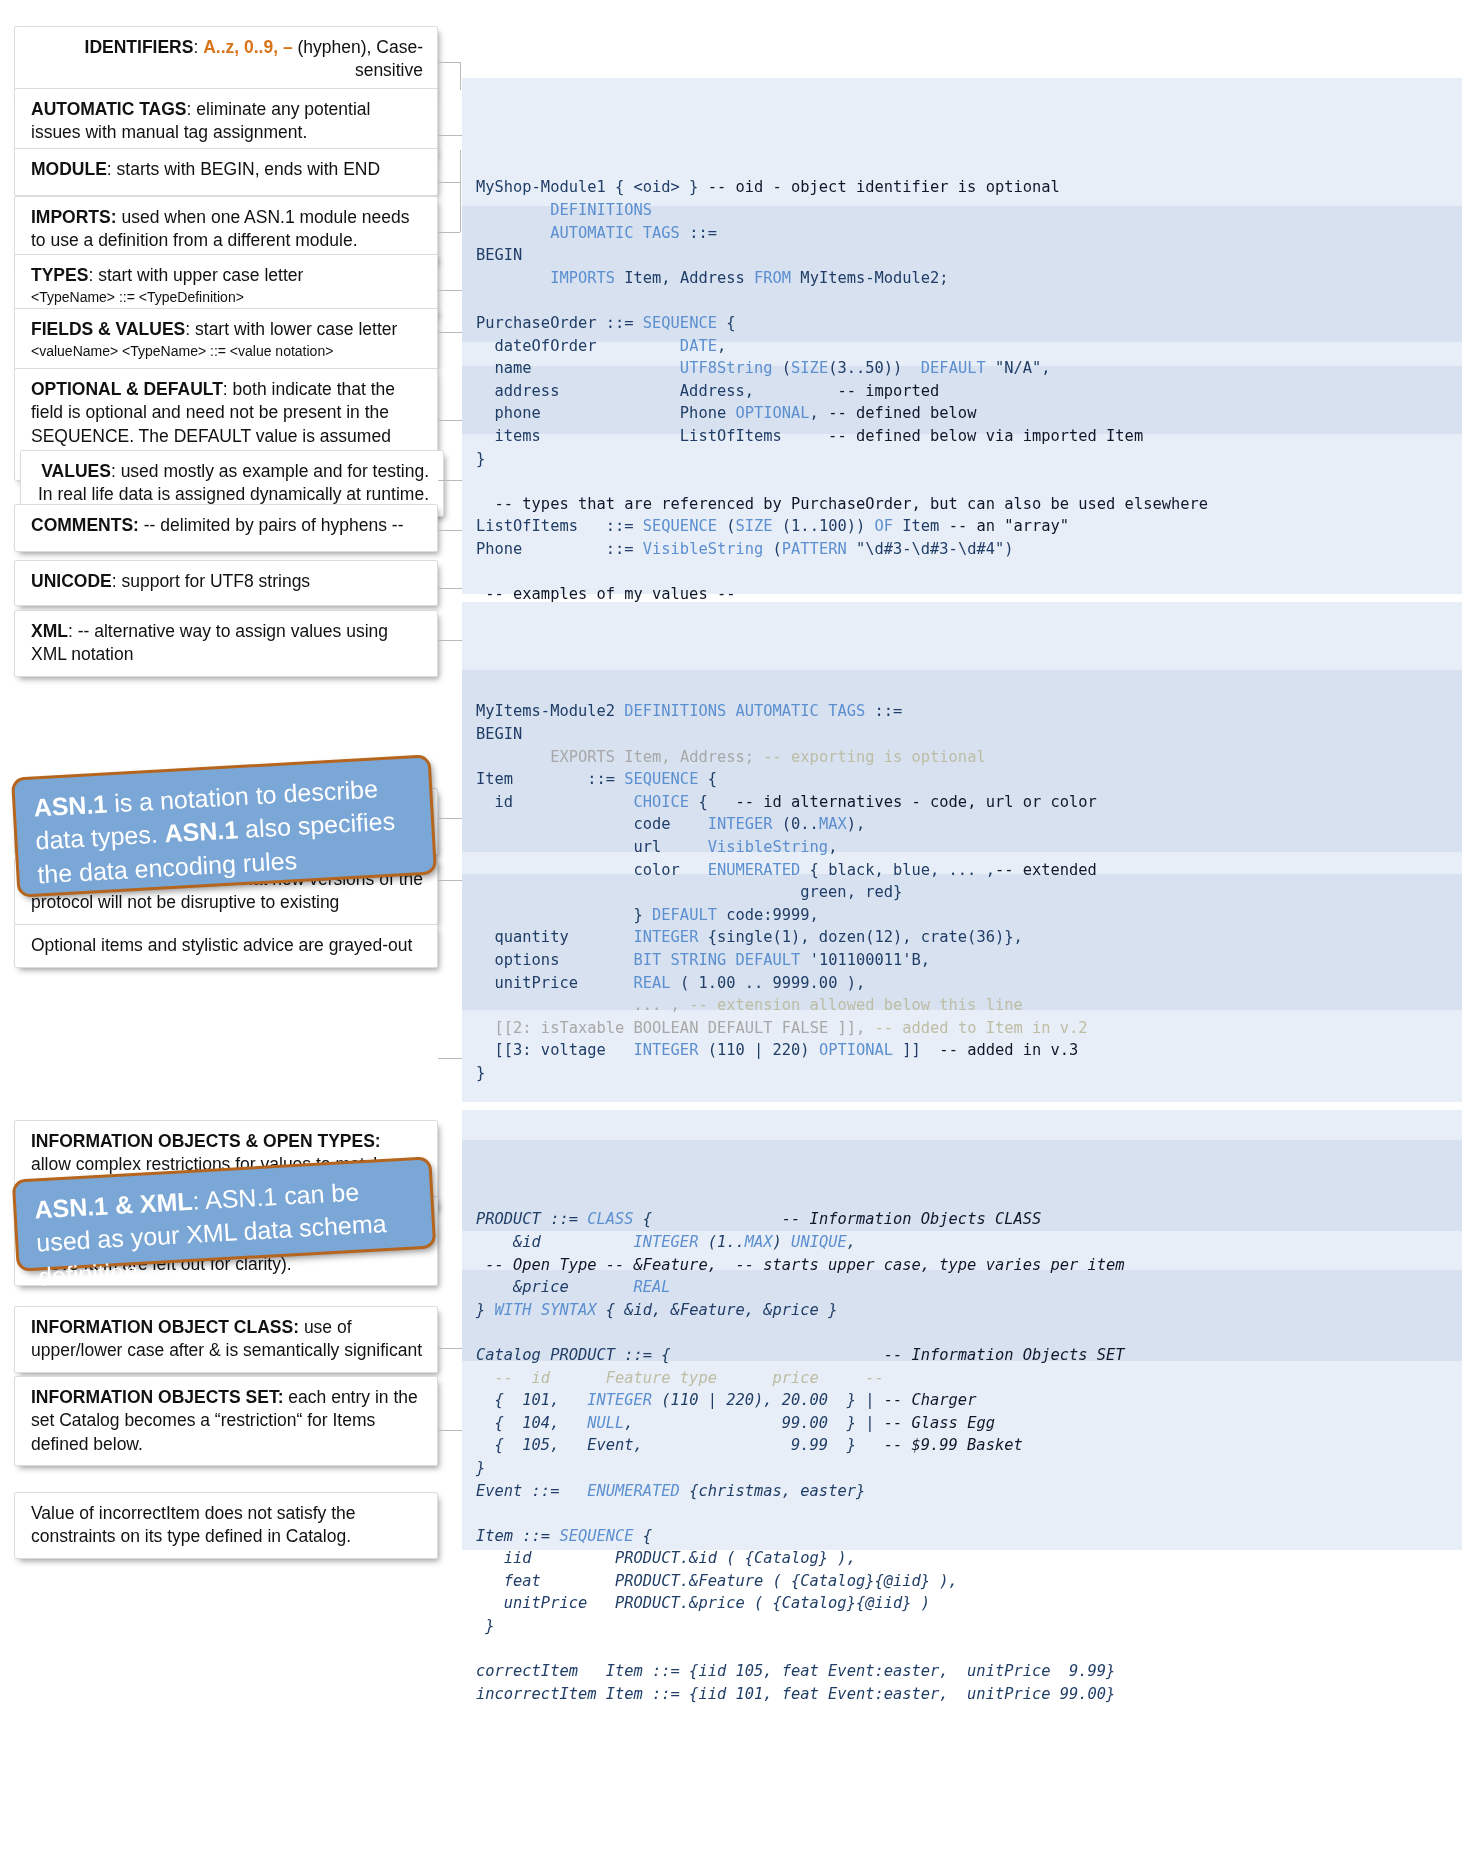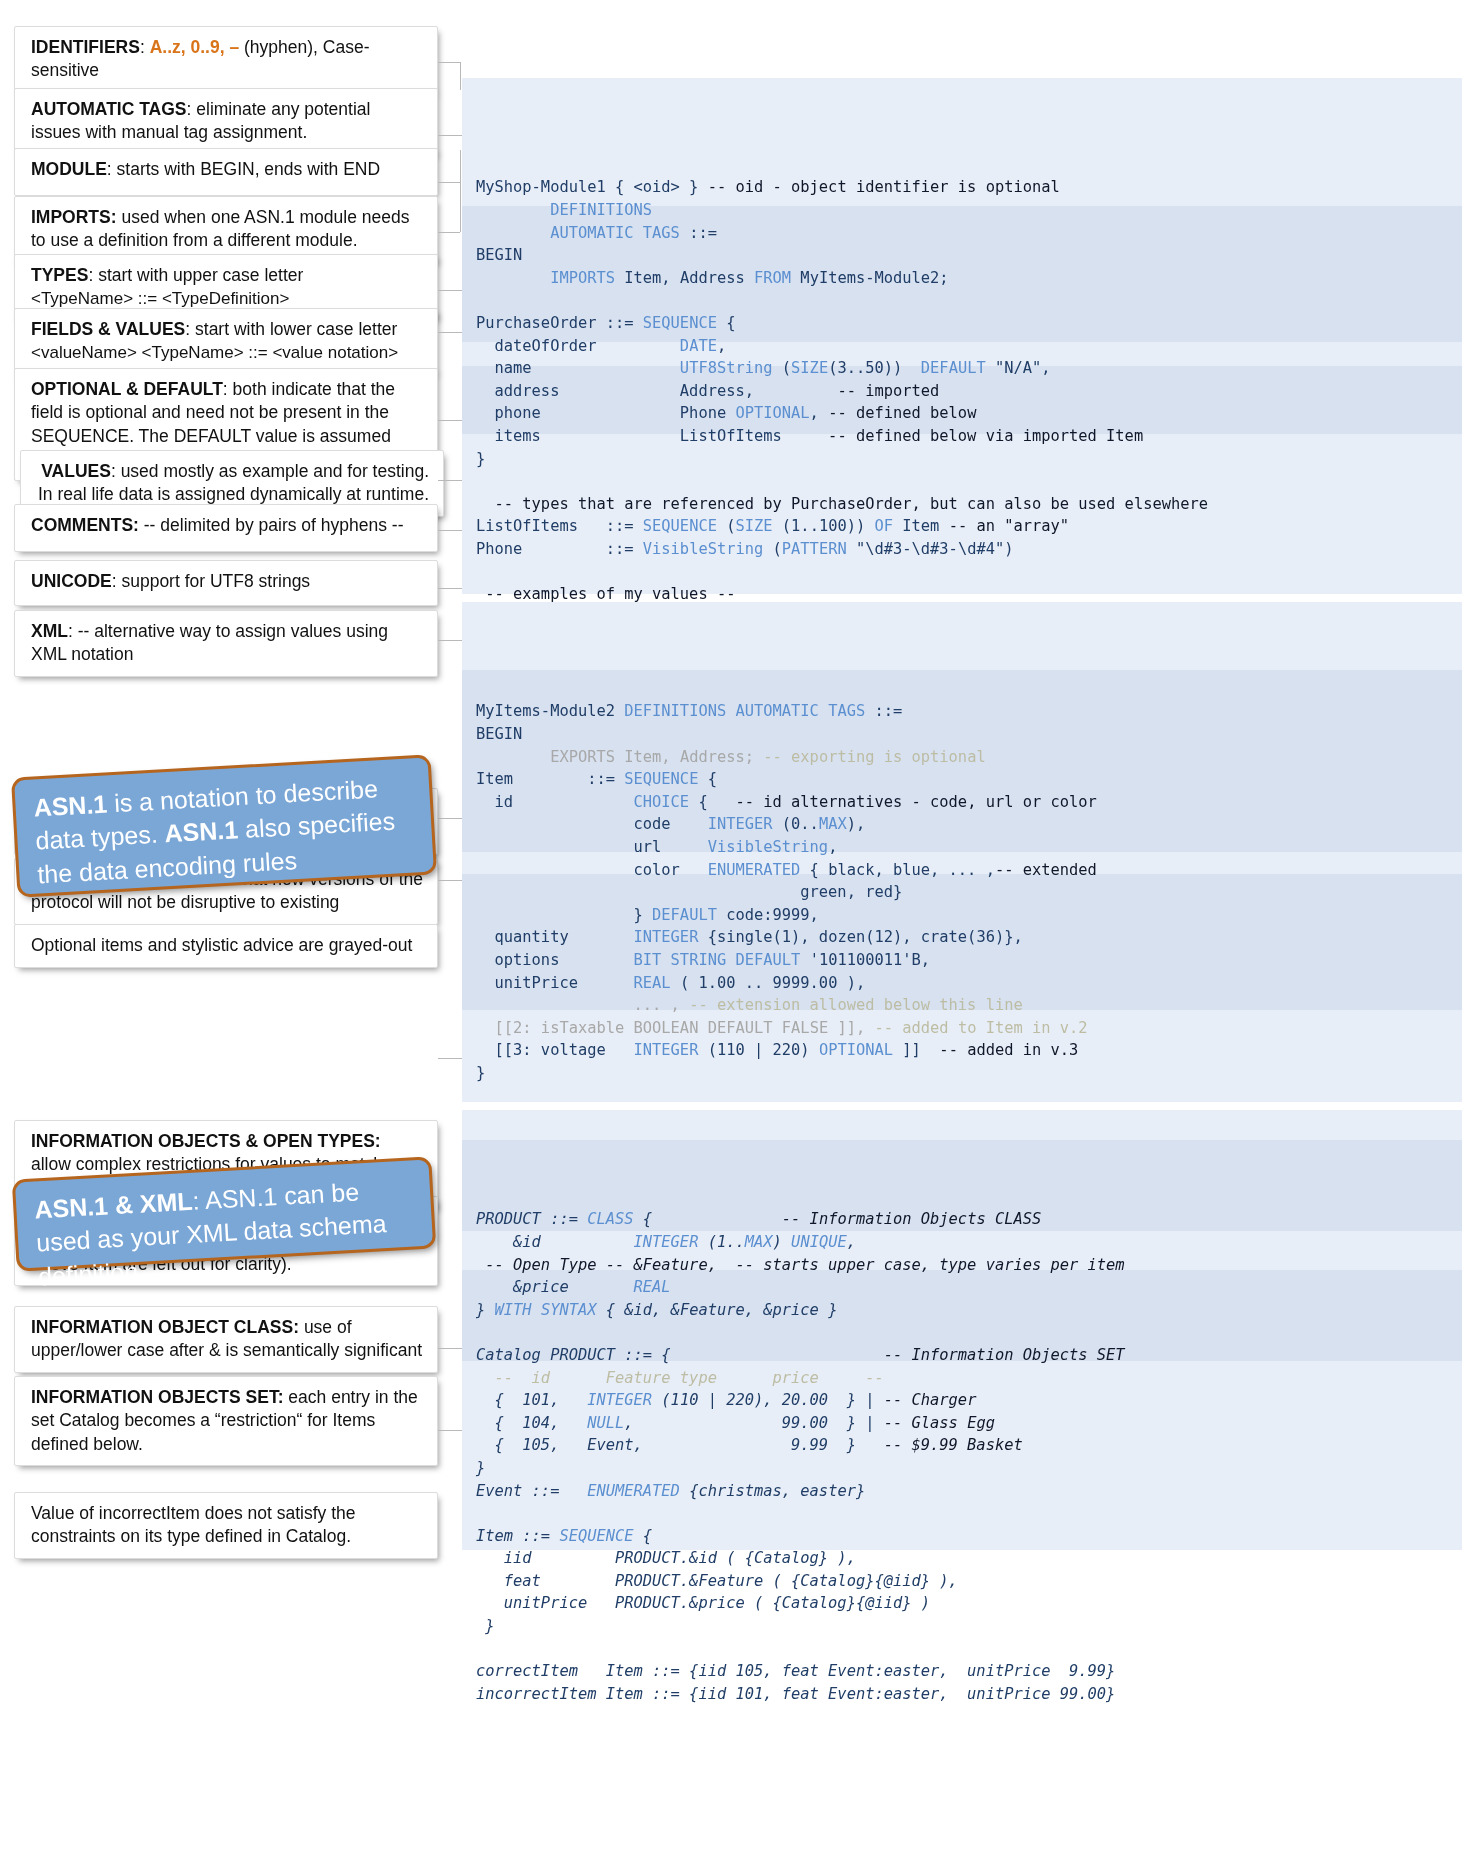--- a/index.html
+++ b/index.html
@@ -20,21 +20,21 @@
     box-shadow:3px 4px 6px -2px rgba(0,0,0,.38);
     box-sizing:border-box;
     padding:9px 14px 9px 16px;
     font-size:17.5px;
     line-height:1.33;
     color:#111;
   }
   .note b{font-weight:bold;}
   .note .sub{
     display:block;
-    font-size:17px;
+    font-size:14px;
     line-height:1.3;
     margin-top:1px;
     color:#111;
   }
   .note .orange{color:#d9741a;font-weight:bold;}
 
   
   .leader{
     position:absolute;
     border-top:1px solid #b9b9b9;
@@ -87,21 +87,21 @@
   .kw   {color:#5b8fd0;}          
   .id   {color:#1f3d66;}          
   .cm   {color:#0f172a;}          
   .gray {color:#a8a8a8;}          
   .grayc{color:#bdbda4;}
 </style>
 </head>
 <body>
 
 <div id="notes-layer">
-    <div class="note" style="left: 14px; top: 26px; width: 424px; min-height: 60px;"><b>IDENTIFIERS</b><span>: </span><span class="orange">A..z,  0..9,  – </span><span>(hyphen), Case-sensitive</span></div>
+    <div class="note" style="left: 14px; top: 26px; width: 424px; min-height: 60px; text-align: right;"><b>IDENTIFIERS</b><span>: </span><span class="orange">A..z,  0..9,  – </span><span>(hyphen), Case-sensitive</span></div>
     <div class="note" style="left: 14px; top: 88px; width: 424px; min-height: 64px;"><b>AUTOMATIC TAGS</b><span>: </span><span>eliminate any potential issues with manual tag assignment.</span></div>
     <div class="note" style="left: 14px; top: 148px; width: 424px; min-height: 48px;"><b>MODULE</b><span>: </span><span>starts with BEGIN, ends with END</span></div>
     <div class="note" style="left: 14px; top: 196px; width: 424px; min-height: 60px;"><b>IMPORTS:</b><span> </span><span>used when one  ASN.1 module needs to use a definition from a different module.</span></div>
     <div class="note" style="left: 14px; top: 254px; width: 424px; min-height: 54px;"><b>TYPES</b><span>: </span><span>start with upper case letter</span><span class="sub">&lt;TypeName&gt; ::= &lt;TypeDefinition&gt;</span></div>
     <div class="note" style="left: 14px; top: 308px; width: 424px; min-height: 52px;"><b>FIELDS &amp; VALUES</b><span>: </span><span>start with lower case letter</span><span class="sub">&lt;valueName&gt; &lt;TypeName&gt; ::= &lt;value notation&gt;</span></div>
     <div class="note" style="left: 14px; top: 368px; width: 424px; min-height: 80px;"><b>OPTIONAL &amp; DEFAULT</b><span>: </span><span>both indicate that the field is optional and need not be present in the SEQUENCE. The DEFAULT  value is  assumed when the field is absent.</span></div>
     <div class="note" style="left: 20px; top: 450px; width: 424px; min-height: 56px; text-align: right;"><b>VALUES</b><span>: </span><span>used mostly as example and for testing. In real life data is assigned dynamically at runtime.</span></div>
     <div class="note" style="left: 14px; top: 504px; width: 424px; min-height: 48px;"><b>COMMENTS:</b><span>   </span><span>-- delimited by pairs of hyphens --</span></div>
     <div class="note" style="left: 14px; top: 560px; width: 424px; min-height: 46px;"><b>UNICODE</b><span>: </span><span>support for UTF8 strings</span></div>
     <div class="note" style="left: 14px; top: 610px; width: 424px; min-height: 58px;"><b>XML</b><span>: </span><span>-- alternative way to assign values using XML notation</span></div>

